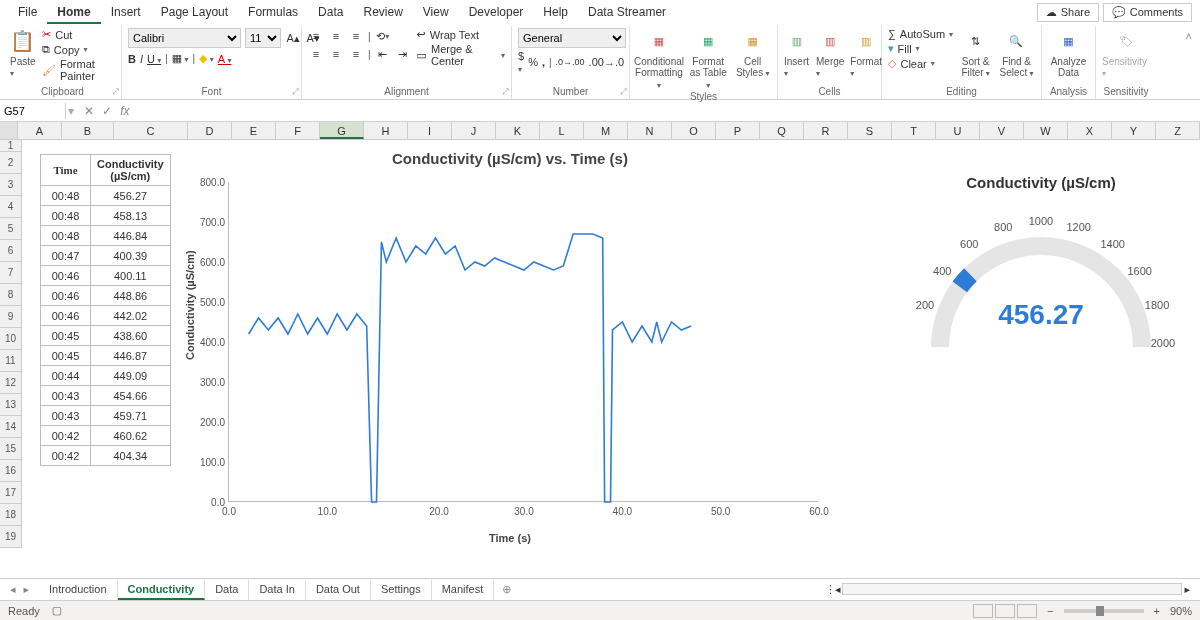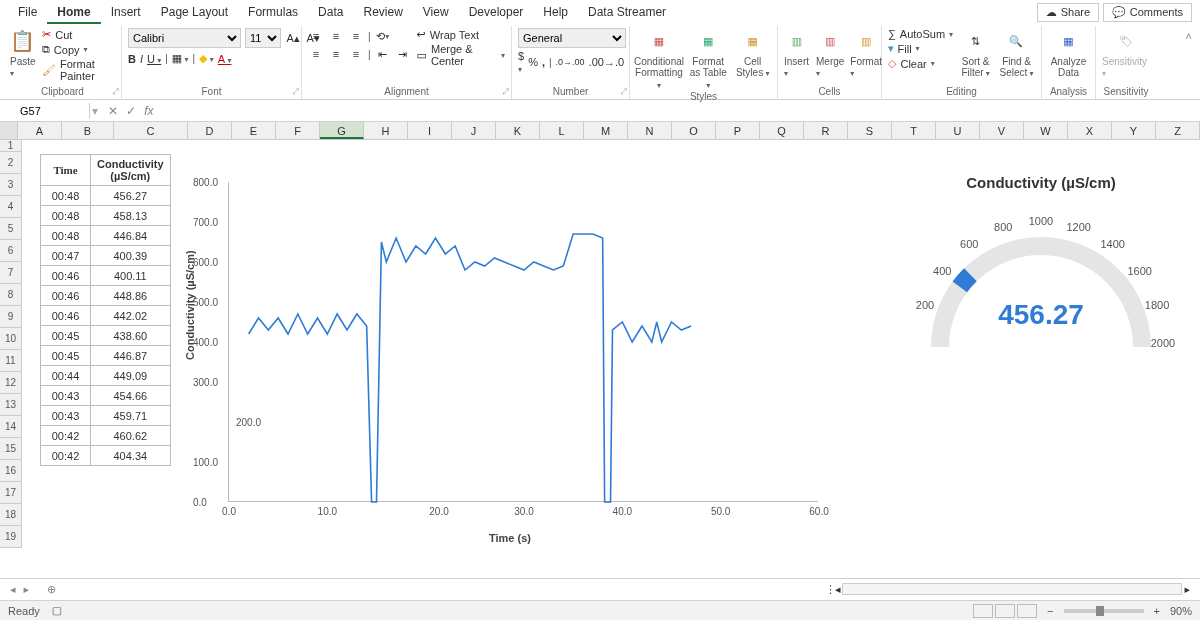--- a/index.html
+++ b/index.html
@@ -72,21 +72,21 @@
   .grp-corner { position:absolute; right:2px; bottom:2px; font-size:8px; color:#999; }
 
   
   .formula-row {
     display:flex;
     align-items:center;
     border-bottom:1px solid var(--border-gray);
     height:22px;
     background:#fff;
   }
-  .name-box { width:90px; border:1px solid #ccc; border-left:none; border-top:none; border-bottom:none; padding:2px 20px; font-size:11px; }
+  .name-box { width:66px; border:1px solid #ccc; border-left:none; border-top:none; border-bottom:none; padding:2px 4px; font-size:11px; }
   .fx-controls { display:flex; gap:8px; padding:0 8px; color:#888; }
   .fx-input { flex:1; border:none; outline:none; font-size:11px; padding:2px; }
 
   
   .col-headers {
     display:flex;
     height:18px;
     background:#f0f0f0;
     border-bottom:1px solid #ccc;
     font-size:11px;
@@ -141,21 +141,21 @@
     width:660px;
     height:400px;
   }
   .chart-title { text-align:center; font-weight:600; font-size:15px; margin-bottom:4px; color:#444; }
   .plot {
     position:absolute;
     left:48px; top:32px; width:590px; height:320px;
     border-left:1px solid #bbb;
     border-bottom:1px solid #bbb;
   }
-  .ytick { position:absolute; left:-36px; width:32px; text-align:left; font-size:10px; color:#555; transform:translateY(-50%); }
+  .ytick { position:absolute; left:-36px; width:32px; text-align:right; font-size:10px; color:#555; transform:translateY(-50%); }
   .xtick { position:absolute; bottom:-16px; font-size:10px; color:#555; transform:translateX(-50%); }
   .ylabel { position:absolute; left:4px; top:190px; transform:rotate(-90deg) translateX(-20px); transform-origin:left top; font-size:11px; font-weight:600; color:#444; }
   .xlabel { position:absolute; left:50%; bottom:6px; transform:translateX(-50%); font-size:11px; font-weight:600; color:#444; }
 
   
   .gauge-wrap {
     position:absolute;
     right:24px;
     top:34px;
     width:270px;
@@ -529,25 +529,26 @@
           <td>460.62</td>
         </tr>
         <tr>
           <td>00:42</td>
           <td>404.34</td>
         </tr>
       </tbody>
   </table>
 
   <div class="line-chart">
+    <div class="chart-title">Conductivity (µS/cm) vs. Time (s)</div>
     <div class="ylabel">Conductivity (µS/cm)</div>
     <div class="plot" id="plot">
         <div class="ytick" style="top: 320px;">0.0</div>
         <div class="ytick" style="top: 280px;">100.0</div>
-        <div class="ytick" style="top: 240px; margin-left: 43px;">200.0</div>
+        <div class="ytick" style="top: 240px;">200.0</div>
         <div class="ytick" style="top: 200px;">300.0</div>
         <div class="ytick" style="top: 160px;">400.0</div>
         <div class="ytick" style="top: 120px;">500.0</div>
         <div class="ytick" style="top: 80px;">600.0</div>
         <div class="ytick" style="top: 40px;">700.0</div>
         <div class="ytick" style="top: 0px;">800.0</div>
         <div class="xtick" style="left: 0px;">0.0</div>
         <div class="xtick" style="left: 98.3333px;">10.0</div>
         <div class="xtick" style="left: 210px;">20.0</div>
         <div class="xtick" style="left: 295px;">30.0</div>
@@ -579,20 +580,29 @@
       </svg>
     <div class="gauge-value">456.27</div>
   </div>
 </div>
 
 <div class="sheet-bar">
   <div class="sheet-nav">
     <span>◂</span>
     <span>▸</span>
   </div>
+  <div id="sheet-tabs-holder" style="display:flex">
+      <div class="sheet-tab">Introduction</div>
+      <div class="sheet-tab active">Conductivity</div>
+      <div class="sheet-tab">Data</div>
+      <div class="sheet-tab">Data In</div>
+      <div class="sheet-tab">Data Out</div>
+      <div class="sheet-tab">Settings</div>
+      <div class="sheet-tab">Manifest</div>
+    </div>
   <div class="sheet-add">⊕</div>
   <div class="sheet-scroll">
     <span style="width:10px">⋮</span>
     <span>◂</span>
     <div style="width:340px;height:12px;border:1px solid #ccc;margin:0 2px;background:#f5f5f5"></div>
     <span>▸</span>
   </div>
 </div>
 
 <div class="status-bar">

